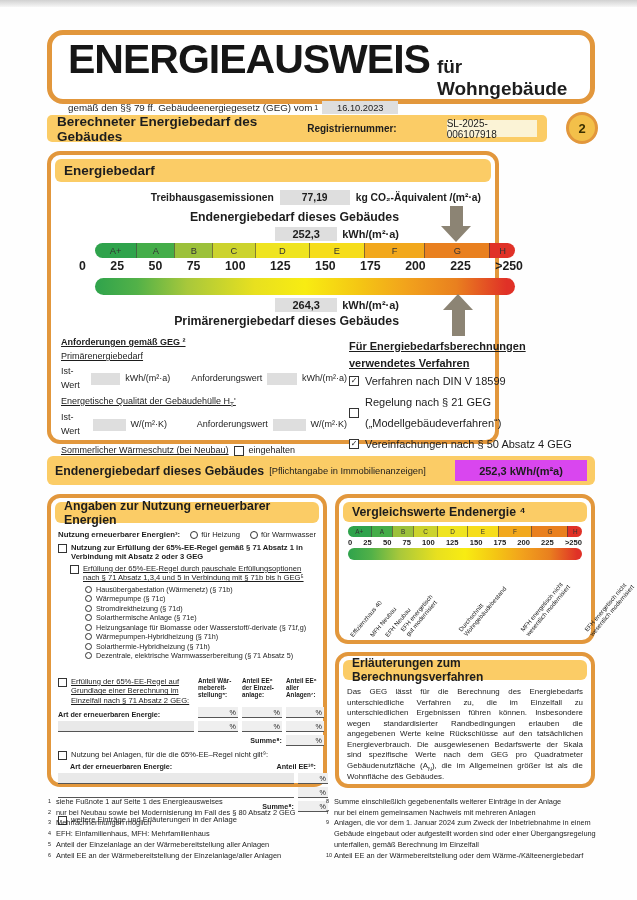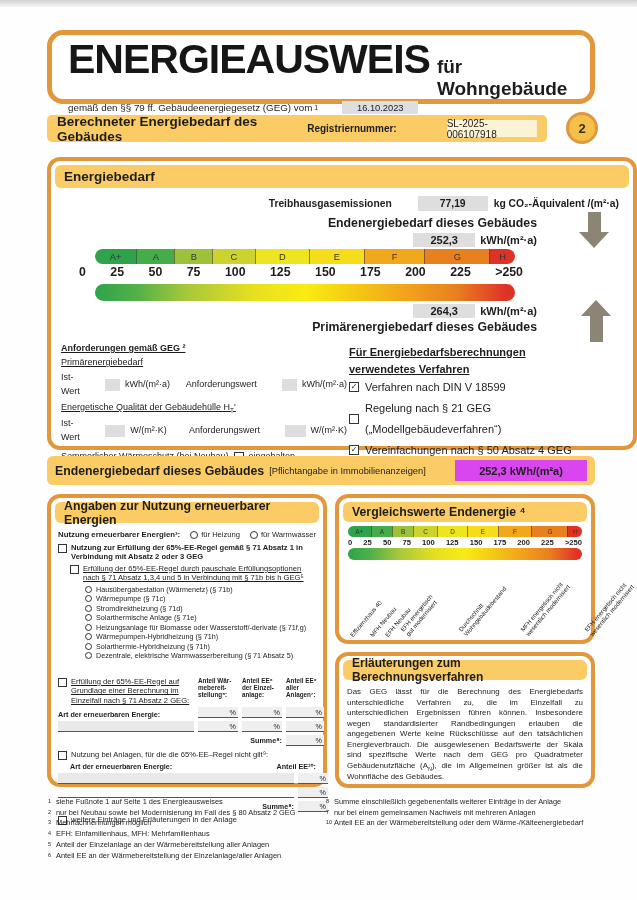--- a/index.html
+++ b/index.html
@@ -8,21 +8,21 @@
   .scan-top{position:absolute;top:0;left:0;right:0;height:7px;
         background:linear-gradient(#9a9a9a,#ececec);opacity:.45;}
   
   .hdr-box{position:absolute;left:47px;top:30px;width:548px;height:74px;box-sizing:border-box;
         border:5px solid var(--accent_orange);border-radius:16px;padding:3px 0 0 16px;background:#fff;}
   .hdr-title-row{display:flex;align-items:baseline;}
   .hdr-title{font-size:41px;font-weight:bold;letter-spacing:-1px;line-height:1.05;color:#161616;}
   .hdr-subtitle{font-size:19px;font-weight:bold;margin-left:7px;}
   .hdr-law{display:flex;align-items:center;font-size:9.8px;margin-top:1px;}
   .hdr-law sup{font-size:7px;margin:0 4px 0 2px;}
-  .field{background:var(--value_field_gray);display:inline-flex;align-items:center;justify-content:center;margin-left:20px;}
+  .field{background:var(--value_field_gray);display:inline-flex;align-items:center;justify-content:center;}
   .date-field{width:76px;height:13px;font-size:9.3px;}
   
   .sec-bar{position:absolute;left:47px;top:115px;width:500px;height:27px;box-sizing:border-box;
         background:var(--header_yellow);border-radius:5px;display:flex;align-items:center;padding:0 10px;gap:44px;}
   .sec-bar-title{font-weight:bold;font-size:13.5px;}
   .reg-label{margin-left:auto;font-weight:bold;font-size:10px;}
   .reg-field{background:var(--reg_field_yellow);width:118px;height:17px;font-size:10px;
         display:inline-flex;align-items:center;justify-content:center;margin-left:6px;}
   .page-circle{position:absolute;left:566px;top:112px;width:26px;height:26px;border-radius:50%;
         border:3.5px solid var(--accent_orange);background:#f3c04a;display:flex;align-items:center;
@@ -147,21 +147,21 @@
     </div>
   </div>
 
   <div class="sec-bar">
     <span class="sec-bar-title">Berechneter Energiebedarf des Gebäudes</span>
     <span class="reg-label">Registriernummer:</span>
     <span class="reg-field">SL-2025-006107918</span>
   </div>
   <div class="page-circle">2</div>
 
-  <div class="obox" style="left:47px;top:157px;width:590px;height:293px;">
+  <div class="obox" style="left:47px;top:151px;width:452px;height:293px;">
     <div class="obox-hdr">Energiebedarf</div>
     <div class="eb-content">
       <div class="ghg-row">
         <span>Treibhausgasemissionen</span>
         <span class="field ghg-field">77,19</span>
         <span>kg CO₂-Äquivalent /(m²·a)</span>
       </div>
       <div class="end-label">Endenergiebedarf dieses Gebäudes</div>
       <div class="val-row end-val">
         <span class="field val-field">252,3</span>
@@ -497,17 +497,21 @@
 
   <div class="fn">
         <sup>8</sup>
         <span>Summe einschließlich gegebenenfalls weiterer Einträge in der Anlage</span>
       </div>
       <div class="fn">
         <sup>7</sup>
         <span>nur bei einem gemeinsamen Nachweis mit mehreren Anlagen</span>
       </div>
       <div class="fn">
+        <sup>9</sup>
+        <span>Anlagen, die vor dem 1. Januar 2024 zum Zweck der Inbetriebnahme in einem Gebäude eingebaut oder aufgestellt worden sind oder einer Übergangsregelung unterfallen, gemäß Berechnung im Einzelfall</span>
+      </div>
+      <div class="fn">
         <sup>10</sup>
         <span>Anteil EE an der Wärmebereitstellung oder dem Wärme-/Kälteenergiebedarf</span>
       </div>
     </div>
 </div>
 
 </body></html>

